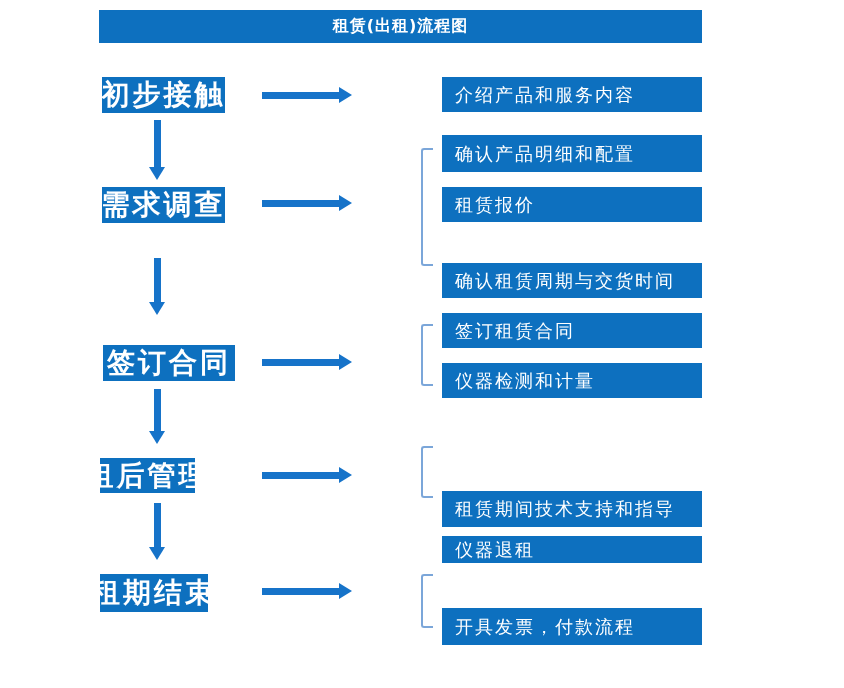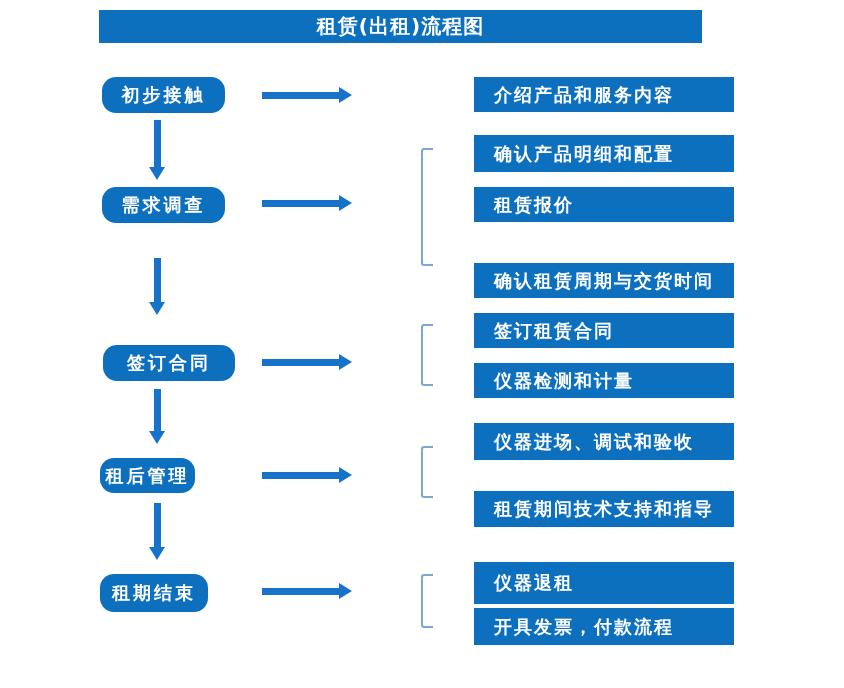--- a/index.html
+++ b/index.html
@@ -16,42 +16,40 @@
     height: 688px;
     background: var(--page_bg);
     font-family: "DejaVu Sans", "Liberation Sans", sans-serif;
     overflow: hidden;
   }
   .title-bar {
     position: absolute;
     left: 99px; top: 10px; width: 603px; height: 33px;
     background: var(--box_blue);
     color: var(--text_white);
-    font-size: 20px; font-weight: bold; letter-spacing: 1px;
+    font-size: 16px; font-weight: bold; letter-spacing: 1px;
     display: flex; align-items: center; justify-content: center;
   }
   .step-box {
     position: absolute;
     background: var(--box_blue);
     color: var(--text_white);
-    font-size: 18px; font-weight: bold; letter-spacing: 3px;
+    font-size: 28px; font-weight: bold; letter-spacing: 3px;
     display: flex; align-items: center; justify-content: center;
     white-space: nowrap;
-    border-radius: 14px;
   }
   .detail-box {
     position: absolute;
     left: 442px; width: 260px;
     background: var(--box_blue);
     color: var(--text_white);
-    font-size: 18px; font-weight: bold; letter-spacing: 2px;
+    font-size: 18px; font-weight: normal; letter-spacing: 2px;
     display: flex; align-items: center;
-    padding-left: 20px; box-sizing: border-box;
+    padding-left: 13px; box-sizing: border-box;
     white-space: nowrap;
-    margin-left: 32px;
   }
   .v-arrow {
     position: absolute;
     left: 154px; width: 7px;
     background: var(--arrow_blue);
   }
   .v-arrow::after {
     content: '';
     position: absolute;
     bottom: -13px; left: -5px;
@@ -110,24 +108,23 @@
   <div class="h-arrow" style="top:359px;"></div>
   <div class="bracket" style="top:324px; height:62px;"></div>
   <div class="detail-box" style="top:313px; height:35px;">签订租赁合同</div>
   <div class="detail-box" style="top:363px; height:35px;text-align:right;">仪器检测和计量</div>
 
   <div class="v-arrow" style="top:389px; height:42px;"></div>
 
   <div class="step-box" style="left:100px; top:458px; width:95px; height:35px;">租后管理</div>
   <div class="h-arrow" style="top:472px;"></div>
   <div class="bracket" style="top:446px; height:52px;"></div>
-  <div class="detail-box" style="top:423px; height:37px;">仪器进场、调试和验收</div>
   <div class="detail-box" style="top:491px; height:36px;">租赁期间技术支持和指导</div>
 
   <div class="v-arrow" style="top:503px; height:44px;"></div>
 
   <div class="step-box" style="left:100px; top:574px; width:108px; height:38px;text-align:center;">租期结束</div>
   <div class="h-arrow" style="top:588px;"></div>
   <div class="bracket" style="top:574px; height:54px;"></div>
-  <div class="detail-box" style="top:562px; height:42px;">仪器退租</div>
+  <div class="detail-box" style="top:536px; height:27px;">仪器退租</div>
   <div class="detail-box" style="top:608px; height:37px;">开具发票，付款流程</div>
 
 </div>
 
 </body></html>

